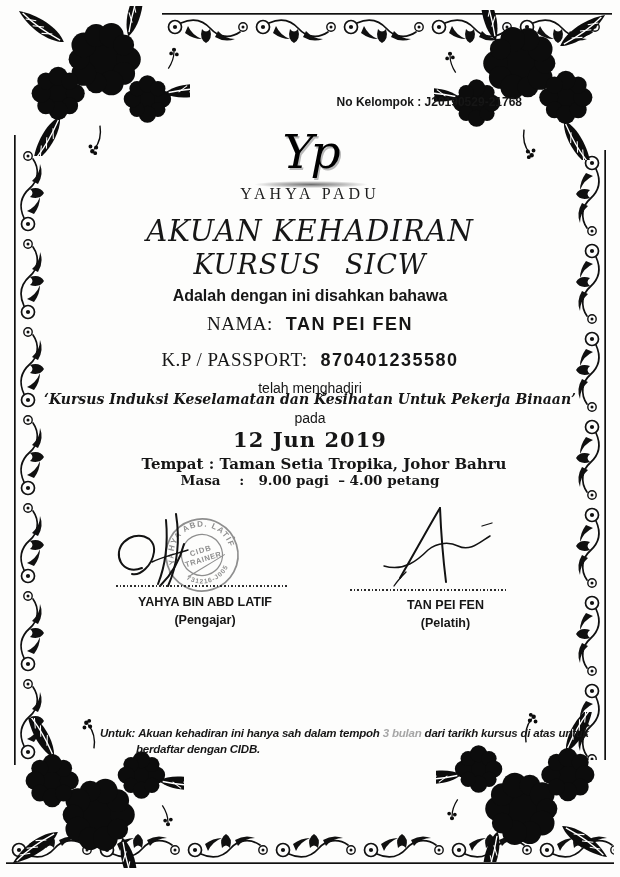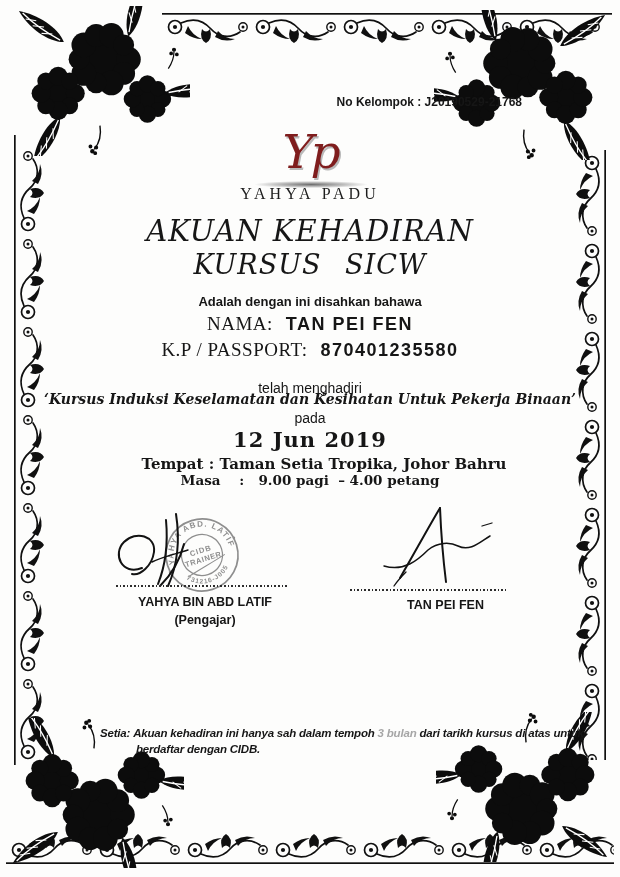--- a/index.html
+++ b/index.html
@@ -21,30 +21,30 @@
   .corner-tl{left:8px;top:6px;}
   .corner-tr{right:4px;top:10px;transform:scaleX(-1);}
   .corner-bl{left:2px;top:718px;transform:scaleY(-1);}
   .corner-br{right:2px;top:712px;transform:scale(-1,-1);}
   
   .content{position:absolute;inset:0;z-index:3;}
   .abs{position:absolute;}
   .centered{left:0;right:0;text-align:center;}
   .no-kelompok{top:95px;right:98px;font-size:12px;font-weight:bold;}
   .monogram{top:124px;font-family:"DejaVu Serif",serif;font-style:italic;
-    font-size:47px;color:#7f1d1d;letter-spacing:-3px;text-shadow:1.5px 1.5px 0 #b9b9b9;}
+    font-size:47px;color:#000000;letter-spacing:-3px;text-shadow:1.5px 1.5px 0 #b9b9b9;}
   .logo-shadow{top:181px;left:255px;width:112px;height:7px;
     background:radial-gradient(ellipse at center,#6f6f6f 0%,rgba(150,150,150,.55) 45%,rgba(255,255,255,0) 72%);}
   .logo-name{top:185px;font-family:"Liberation Serif",serif;font-size:16px;letter-spacing:4px;color:#1d1d1d;}
   .title1{top:214px;font-family:"DejaVu Serif",serif;font-style:italic;font-size:29px;letter-spacing:1px;white-space:nowrap;}
   .title2{top:249px;font-family:"DejaVu Serif",serif;font-style:italic;font-size:27px;letter-spacing:1px;word-spacing:14px;white-space:nowrap;}
-  .subtitle{top:294px;font-size:13px;font-weight:bold;}
+  .subtitle{top:287px;font-size:16px;font-weight:bold;}
   .field-row{display:flex;justify-content:center;align-items:baseline;gap:13px;white-space:nowrap;}
   .row-nama{top:313px;}
-  .row-kp{top:339px;}
+  .row-kp{top:349px;}
   .field-label{font-family:"Liberation Serif",serif;font-size:19px;letter-spacing:.5px;}
   .field-value{font-size:18px;font-weight:bold;letter-spacing:1.5px;}
   .telah{top:380px;font-size:14px;}
   .course{top:391px;font-family:"DejaVu Serif",serif;font-weight:bold;font-style:italic;font-size:14px;white-space:nowrap;}
   .pada{top:410px;font-size:14px;}
   .date{top:427px;font-family:"DejaVu Serif",serif;font-weight:bold;font-size:21px;letter-spacing:1px;}
   .venue{top:455px;font-family:"DejaVu Serif",serif;font-weight:bold;font-size:15px;padding-left:28px;}
   .time{top:472px;font-family:"DejaVu Serif",serif;font-weight:bold;font-size:13.5px;white-space:pre;}
   .sig-line{height:2px;background-image:repeating-linear-gradient(90deg,#2c2c2c 0 1.6px,transparent 1.6px 3.6px);}
   .sig-line-left{left:116px;top:585px;width:172px;}
@@ -280,22 +280,23 @@
         <path d="M104,28 L114,25" stroke-width="1.3"></path>
       </g>
     </svg>
 
     <div class="abs sig-line sig-line-left"></div>
     <div class="abs sig-line sig-line-right"></div>
 
     <div class="abs sig-name name-left">YAHYA BIN ABD LATIF</div>
     <div class="abs sig-name role-left">(Pengajar)</div>
     <div class="abs sig-name name-right">TAN PEI FEN</div>
+    <div class="abs sig-name role-right">(Pelatih)</div>
 
     <div class="abs note">
       <div class="l1">
-        <span>Setia:</span><span>Akuan kehadiran ini hanya sah dalam tempoh</span><span class="hl">3 bulan</span><span>dari tarikh kursus di atas untuk</span>
+        <span>Untuk:</span><span>Akuan kehadiran ini hanya sah dalam tempoh</span><span class="hl">3 bulan</span><span>dari tarikh kursus di atas untuk</span>
       </div>
       <div class="cont">berdaftar dengan CIDB.</div>
     </div>
 
   </div>
 </div>
 
 </body></html>

